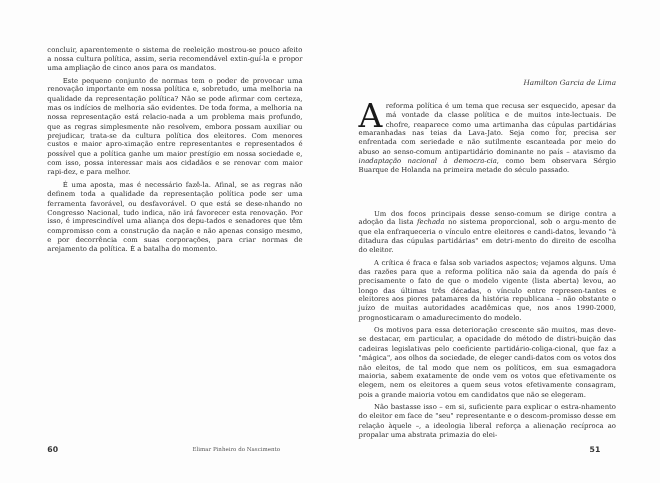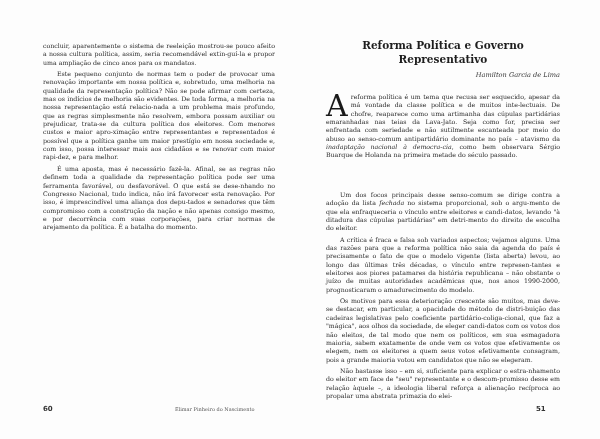--- a/index.html
+++ b/index.html
@@ -28,21 +28,20 @@
   <div class="col">
     <p>concluir, aparentemente o sistema de reeleição mostrou-se pouco afeito a nossa cultura política, assim, seria recomendável extin-guí-la e propor uma ampliação de cinco anos para os mandatos.</p>
     <p class="indent">Este pequeno conjunto de normas tem o poder de provocar uma renovação importante em nossa política e, sobretudo, uma melhoria na qualidade da representação política? Não se pode afirmar com certeza, mas os indícios de melhoria são evidentes. De toda forma, a melhoria na nossa representação está relacio-nada a um problema mais profundo, que as regras simplesmente não resolvem, embora possam auxiliar ou prejudicar, trata-se da cultura política dos eleitores. Com menores custos e maior apro-ximação entre representantes e representados é possível que a política ganhe um maior prestígio em nossa sociedade e, com isso, possa interessar mais aos cidadãos e se renovar com maior rapi-dez, e para melhor.</p>
     <p class="indent">É uma aposta, mas é necessário fazê-la. Afinal, se as regras não definem toda a qualidade da representação política pode ser uma ferramenta favorável, ou desfavorável. O que está se dese-nhando no Congresso Nacional, tudo indica, não irá favorecer esta renovação. Por isso, é imprescindível uma aliança dos depu-tados e senadores que têm compromisso com a construção da nação e não apenas consigo mesmo, e por decorrência com suas corporações, para criar normas de arejamento da política. É a batalha do momento.</p>
   </div>
   <div class="folio" style="left:43px;">60</div>
   <div class="running-head" style="left:175px;">Elimar Pinheiro do Nascimento</div>
 </div>
 
 <div class="page page-right">
-  <div class="title">Reforma Política e Governo Representativo</div>
   <div class="author">Hamilton Garcia de Lima</div>
 
   <div class="lead">
     <span class="dropcap">A</span><span> reforma política é um tema que recusa ser esquecido, apesar da má vontade da classe política e de muitos inte-lectuais. De chofre, reaparece como uma artimanha das cúpulas partidárias emaranhadas nas teias da Lava-Jato. Seja como for, precisa ser enfrentada com seriedade e não sutilmente escanteada por meio do abuso ao senso-comum antipartidário dominante no país – atavismo da </span><em>inadaptação nacional à democra-cia</em><span>, como bem observara Sérgio Buarque de Holanda na primeira metade do século passado.</span>
   </div>
 
   <div class="col" style="top:191px;">
     <p class="indent"><span>Um dos focos principais desse senso-comum se dirige contra a adoção da lista </span><em>fechada</em><span> no sistema proporcional, sob o argu-mento de que ela enfraqueceria o vínculo entre eleitores e candi-datos, levando "à ditadura das cúpulas partidárias" em detri-mento do direito de escolha do eleitor.</span></p>
     <p class="indent">A crítica é fraca e falsa sob variados aspectos; vejamos alguns. Uma das razões para que a reforma política não saia da agenda do país é precisamente o fato de que o modelo vigente (lista aberta) levou, ao longo das últimas três décadas, o vínculo entre represen-tantes e eleitores aos piores patamares da história republicana – não obstante o juízo de muitas autoridades acadêmicas que, nos anos 1990-2000, prognosticaram o amadurecimento do modelo.</p>
     <p class="indent">Os motivos para essa deterioração crescente são muitos, mas deve-se destacar, em particular, a opacidade do método de distri-buição das cadeiras legislativas pelo coeficiente partidário-coliga-cional, que faz a "mágica", aos olhos da sociedade, de eleger candi-datos com os votos dos não eleitos, de tal modo que nem os políticos, em sua esmagadora maioria, sabem exatamente de onde vem os votos que efetivamente os elegem, nem os eleitores a quem seus votos efetivamente consagram, pois a grande maioria votou em candidatos que não se elegeram.</p>

